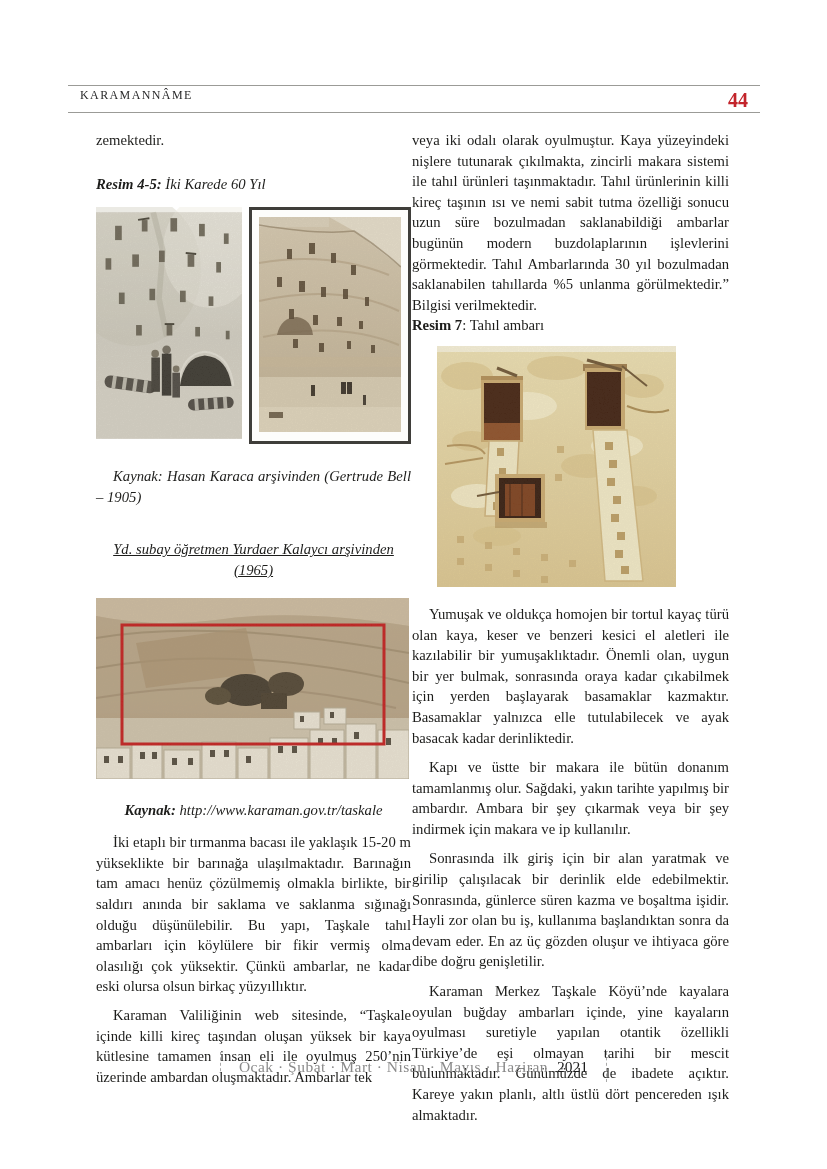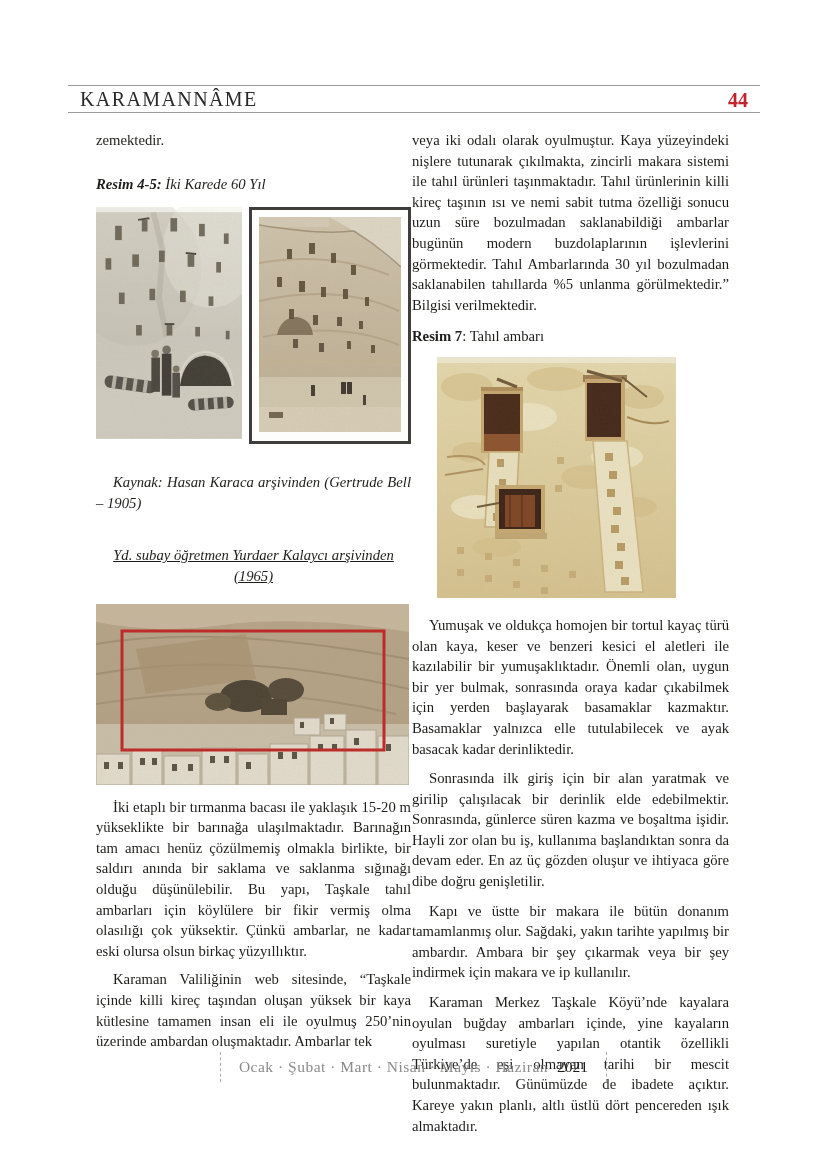--- a/index.html
+++ b/index.html
@@ -1,21 +1,21 @@
 <!DOCTYPE html>
 <html><head>
 <meta charset="utf-8">
 <style>
   html,body{margin:0;padding:0;background:#ffffff;}
   .page{position:relative;width:827px;height:1169px;background:#ffffff;
         font-family:"Liberation Serif",serif;color:#1d1d1b;overflow:hidden;}
   .rule{position:absolute;left:68px;width:692px;height:1px;background:#9b9b97;}
   .rule-top{top:85px;}
   .rule-bottom{top:112px;}
-  .hdr-title{position:absolute;left:80px;top:88px;font-size:20px;letter-spacing:1.4px;color:#29292a;}
+  .hdr-title{position:absolute;left:80px;top:88px;font-size:12px;letter-spacing:1.4px;color:#29292a;}
   .hdr-num{position:absolute;left:68px;top:89px;width:680px;text-align:right;font-size:20px;color:#c3242b;font-weight:bold;}
   .col{position:absolute;top:130px;font-size:14.7px;line-height:20.6px;text-align:justify;}
   .col-left{left:96px;width:315px;}
   .col-right{left:412px;width:317px;}
   .col p{margin:0;}
   .ind{text-indent:17px;}
   .cap-bi{font-weight:bold;font-style:italic;}
   .cap-i{font-style:italic;}
   .cap-b{font-weight:bold;}
   .figcap{margin-left:18px;}
@@ -166,21 +166,21 @@
               <rect x="82" y="165" width="5" height="12" fill="#2e261c"></rect>
             <rect x="88" y="165" width="5" height="12" fill="#2e261c"></rect>
               <rect x="104" y="178" width="3" height="10" fill="#3a3226"></rect>
           </g>
           <rect x="10" y="195" width="14" height="6" fill="#6b5c44"></rect>
           <rect width="142" height="215" filter="url(#grain)" opacity="0.2"></rect>
         </svg>
       </div>
     </div>
 
-    <p class="cap-i ind" style="margin-top:28px;">Kaynak: Hasan Karaca arşivinden (Gertrude Bell – 1905)</p>
+    <p class="cap-i ind" style="margin-top:22px;">Kaynak: Hasan Karaca arşivinden (Gertrude Bell – 1905)</p>
 
     <p class="cap-i center" style="margin-top:32px;text-decoration:underline;">Yd. subay öğretmen Yurdaer Kalaycı arşivinden (1965)</p>
 
     <svg width="313" height="181" viewBox="0 0 313 181" style="margin-top:17px;">
       <defs>
         <linearGradient id="g3" x1="0" y1="0" x2="0" y2="1">
           <stop offset="0" stop-color="#c5b193"></stop>
             <stop offset="1" stop-color="#ae9878"></stop>
         </linearGradient>
       </defs>
@@ -227,30 +227,31 @@
             <rect x="258" y="134" width="5" height="7"></rect>
             <rect x="290" y="140" width="5" height="7"></rect>
           <rect x="204" y="118" width="4" height="6"></rect>
             <rect x="234" y="114" width="4" height="6"></rect>
         </g>
       </g>
       <rect x="26" y="27" width="262" height="119" fill="none" stroke="#c31414" stroke-width="3"></rect>
       <rect width="313" height="181" filter="url(#grain)" opacity="0.18"></rect>
     </svg>
 
+    <p class="center" style="margin-top:21px;"><span class="cap-bi">Kaynak:</span><span class="cap-i"> http://www.karaman.gov.tr/taskale</span></p>
 
 
     <p class="ind" style="margin-top:12px;">İki etaplı bir tırmanma bacası ile yaklaşık 15-20 m yükseklikte bir barınağa ulaşılmaktadır. Barınağın tam amacı henüz çözülmemiş olmakla birlikte, bir saldırı anında bir saklama ve saklanma sığınağı olduğu düşünülebilir. Bu yapı, Taşkale tahıl ambarları için köylülere bir fikir vermiş olma olasılığı çok yüksektir. Çünkü ambarlar, ne kadar eski olursa olsun birkaç yüzyıllıktır.</p>
     <p class="ind" style="margin-top:8px;">Karaman Valiliğinin web sitesinde, “Taşkale içinde killi kireç taşından oluşan yüksek bir kaya kütlesine tamamen insan eli ile oyulmuş 250’nin üzerinde ambardan oluşmaktadır.  Ambarlar tek</p>
   </div>
 
   <div class="col col-right">
     <p>veya iki odalı olarak oyulmuştur. Kaya yüzeyindeki nişlere tutunarak çıkılmakta, zincirli makara sistemi ile tahıl ürünleri taşınmaktadır. Tahıl ürünlerinin killi kireç taşının ısı ve nemi sabit tutma özelliği sonucu uzun süre bozulmadan saklanabildiği ambarlar bugünün modern buzdolaplarının işlevlerini görmektedir. Tahıl Ambarlarında 30 yıl bozulmadan saklanabilen tahıllarda %5 unlanma görülmektedir.” Bilgisi verilmektedir.</p>
 
-    <p class="figcap" style="margin-top:11px;"><span class="cap-b">Resim 7</span><span>: Tahıl ambarı</span></p>
+    <p class="figcap" style=""><span class="cap-b">Resim 7</span><span>: Tahıl ambarı</span></p>
 
     <svg width="239" height="241" viewBox="0 0 239 241" style="margin:10px 0 0 25px;">
       <defs>
         <linearGradient id="g4" x1="0" y1="0" x2="0" y2="1">
           <stop offset="0" stop-color="#ecdfb0"></stop>
             <stop offset="1" stop-color="#dcc68e"></stop>
         </linearGradient>
       </defs>
       <rect width="239" height="241" fill="url(#g4)"></rect>
       <rect x="0" y="0" width="239" height="6" fill="#f7f1d8"></rect>
@@ -319,22 +320,22 @@
         <rect x="132" y="214" width="7" height="7"></rect>
           <rect x="104" y="230" width="7" height="7"></rect>
           <rect x="76" y="224" width="7" height="7"></rect>
         <rect x="120" y="100" width="7" height="7"></rect>
           <rect x="118" y="128" width="7" height="7"></rect>
       </g>
       <rect width="239" height="241" filter="url(#grain)" opacity="0.15"></rect>
     </svg>
 
     <p class="ind" style="margin-top:17px;">Yumuşak ve oldukça homojen bir tortul kayaç türü olan kaya, keser ve benzeri kesici el aletleri ile kazılabilir bir yumuşaklıktadır. Önemli olan, uygun bir yer bulmak, sonrasında oraya kadar çıkabilmek için yerden başlayarak basamaklar kazmaktır. Basamaklar yalnızca elle tutulabilecek ve ayak basacak kadar derinliktedir.</p>
+    <p class="ind" style="margin-top:9px;">Kapı ve üstte bir makara ile bütün donanım tamamlanmış olur. Sağdaki, yakın tarihte yapılmış bir ambardır. Ambara bir şey çıkarmak veya bir şey indirmek için makara ve ip kullanılır.</p>
     <p class="ind" style="margin-top:9px;">Sonrasında ilk giriş için bir alan yaratmak ve girilip çalışılacak bir derinlik elde edebilmektir. Sonrasında, günlerce süren kazma ve boşaltma işidir. Hayli zor olan bu iş, kullanıma başlandıktan sonra da devam eder. En az üç gözden oluşur ve ihtiyaca göre dibe doğru genişletilir.</p>
-    <p class="ind" style="margin-top:9px;">Kapı ve üstte bir makara ile bütün donanım tamamlanmış olur. Sağdaki, yakın tarihte yapılmış bir ambardır. Ambara bir şey çıkarmak veya bir şey indirmek için makara ve ip kullanılır.</p>
     <p class="ind" style="margin-top:9px;">Karaman Merkez Taşkale Köyü’nde kayalara oyulan buğday ambarları içinde, yine kayaların oyulması suretiyle yapılan otantik özellikli Türkiye’de eşi olmayan tarihi bir mescit bulunmaktadır. Günümüzde de ibadete açıktır. Kareye yakın planlı, altlı üstlü dört pencereden ışık almaktadır.</p>
   </div>
 
   <div class="footer">
     <div class="fbar"></div>
     <span class="fmonths">Ocak · Şubat · Mart · Nisan · Mayıs · Haziran</span>
     <span class="fyear">2021</span>
     <div class="fbar"></div>
   </div>
 

